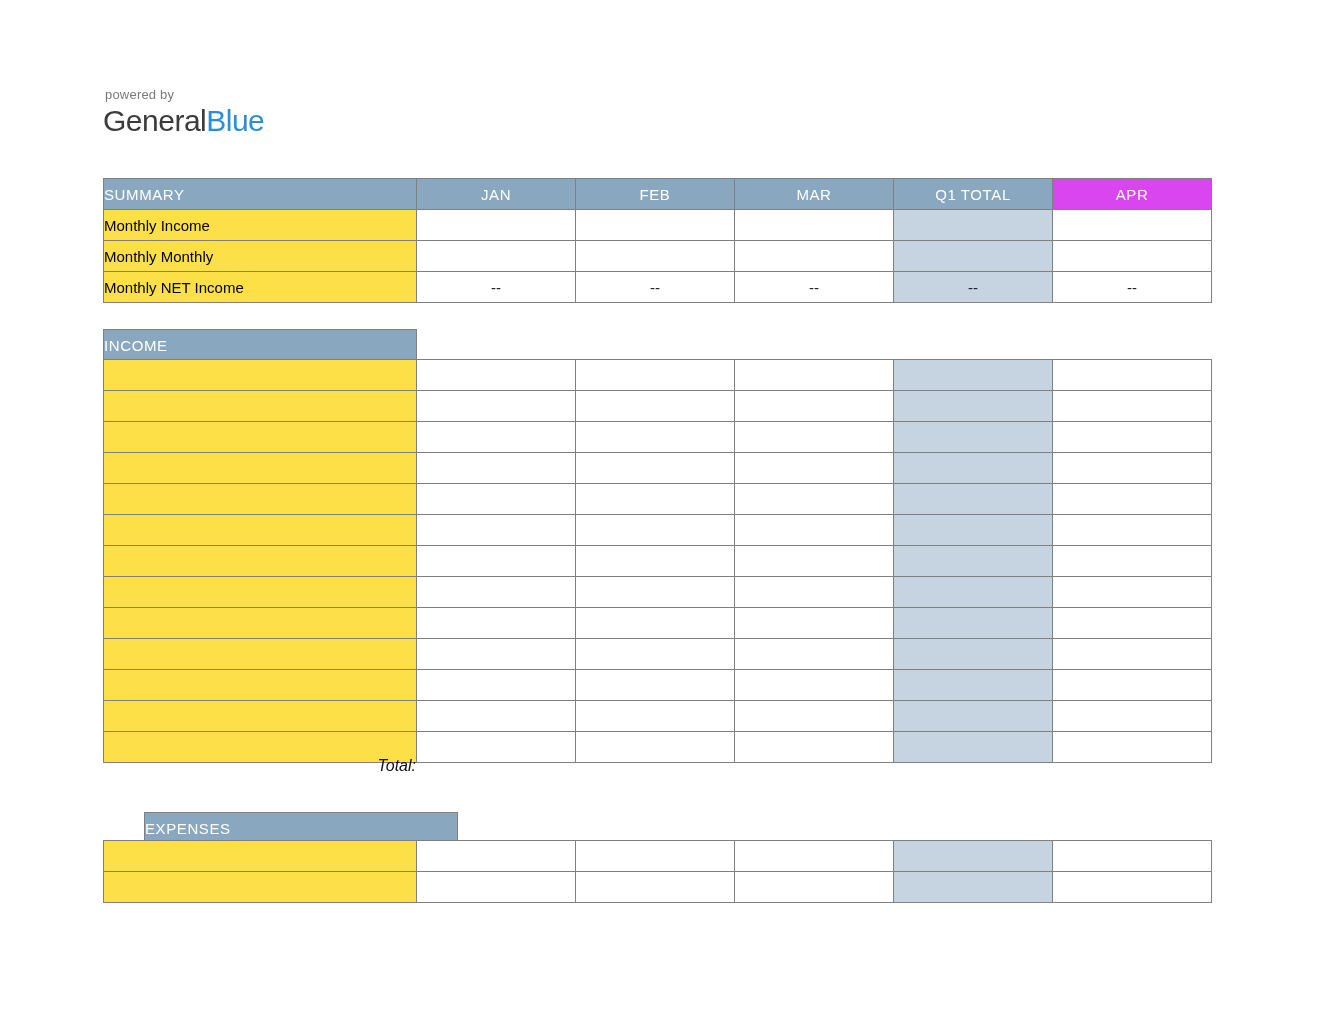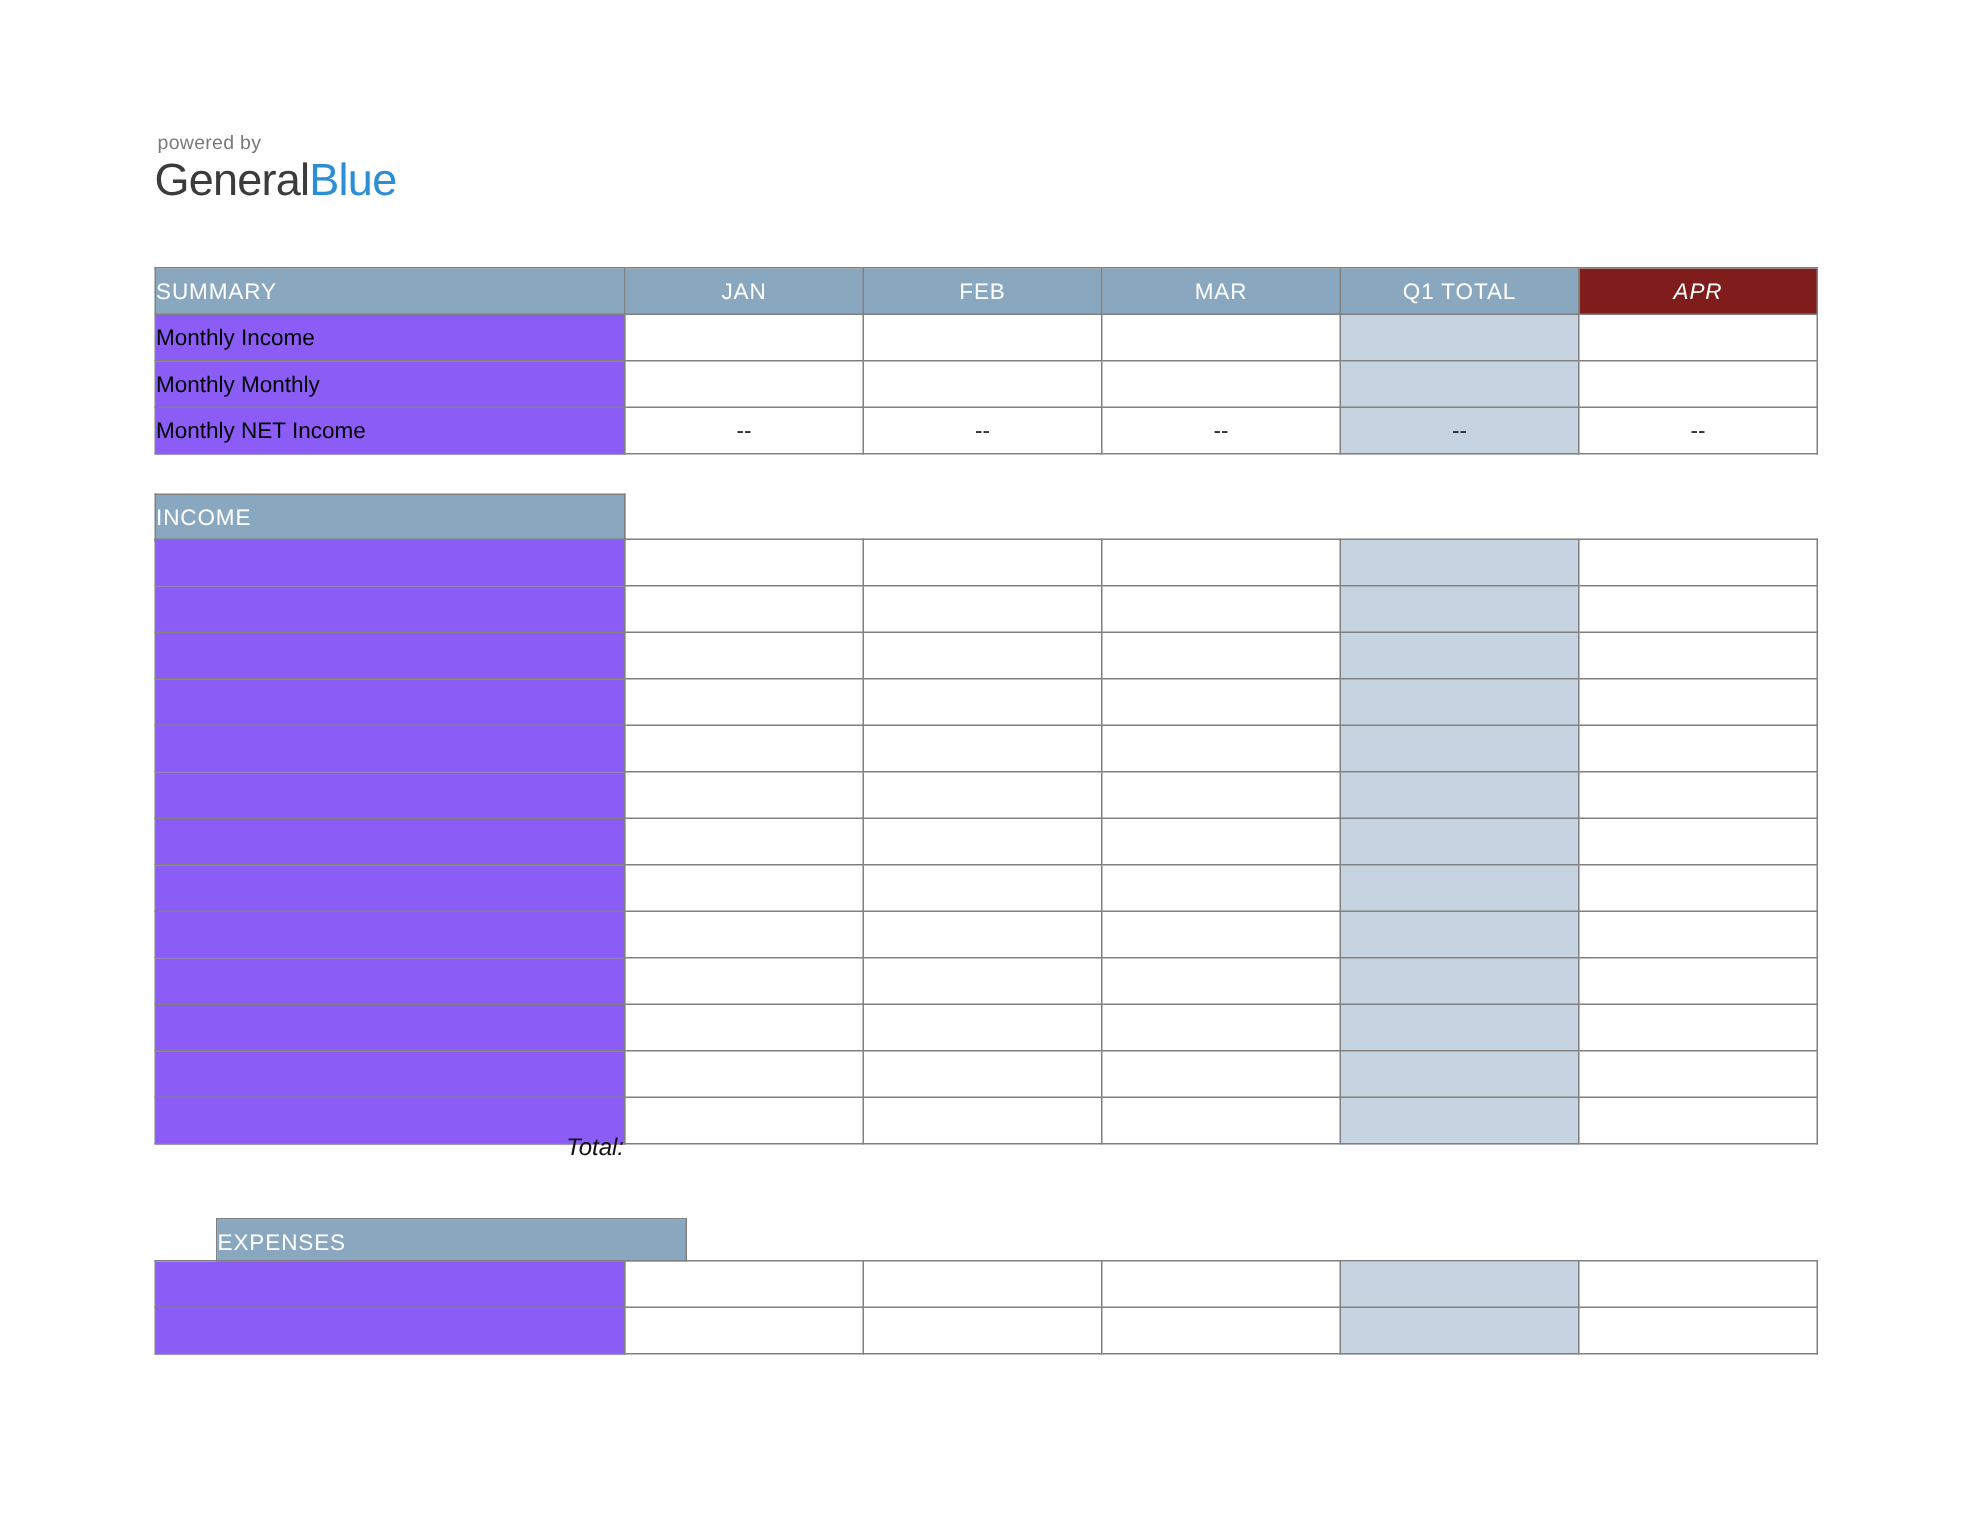--- a/index.html
+++ b/index.html
@@ -94,27 +94,26 @@
     font-size: 13px;
     font-weight: bold;
     letter-spacing: 0.6px;
     text-align: center;
   }
   .hdr-left {
     text-align: left;
     padding-left: 6px;
   }
   .hdr-accent {
-    background: #7f1d1d;
-    font-style: italic;
+    background: #d946ef;
   }
 
   
   .cell-label {
-    background: #8b5cf6;
+    background: #fde047;
     padding-left: 6px;
     text-align: left;
     font-size: 15px;
   }
   .cell-blank {
     background: #ffffff;
   }
   .cell-q1 {
     background: #c6d4e1;
   }

